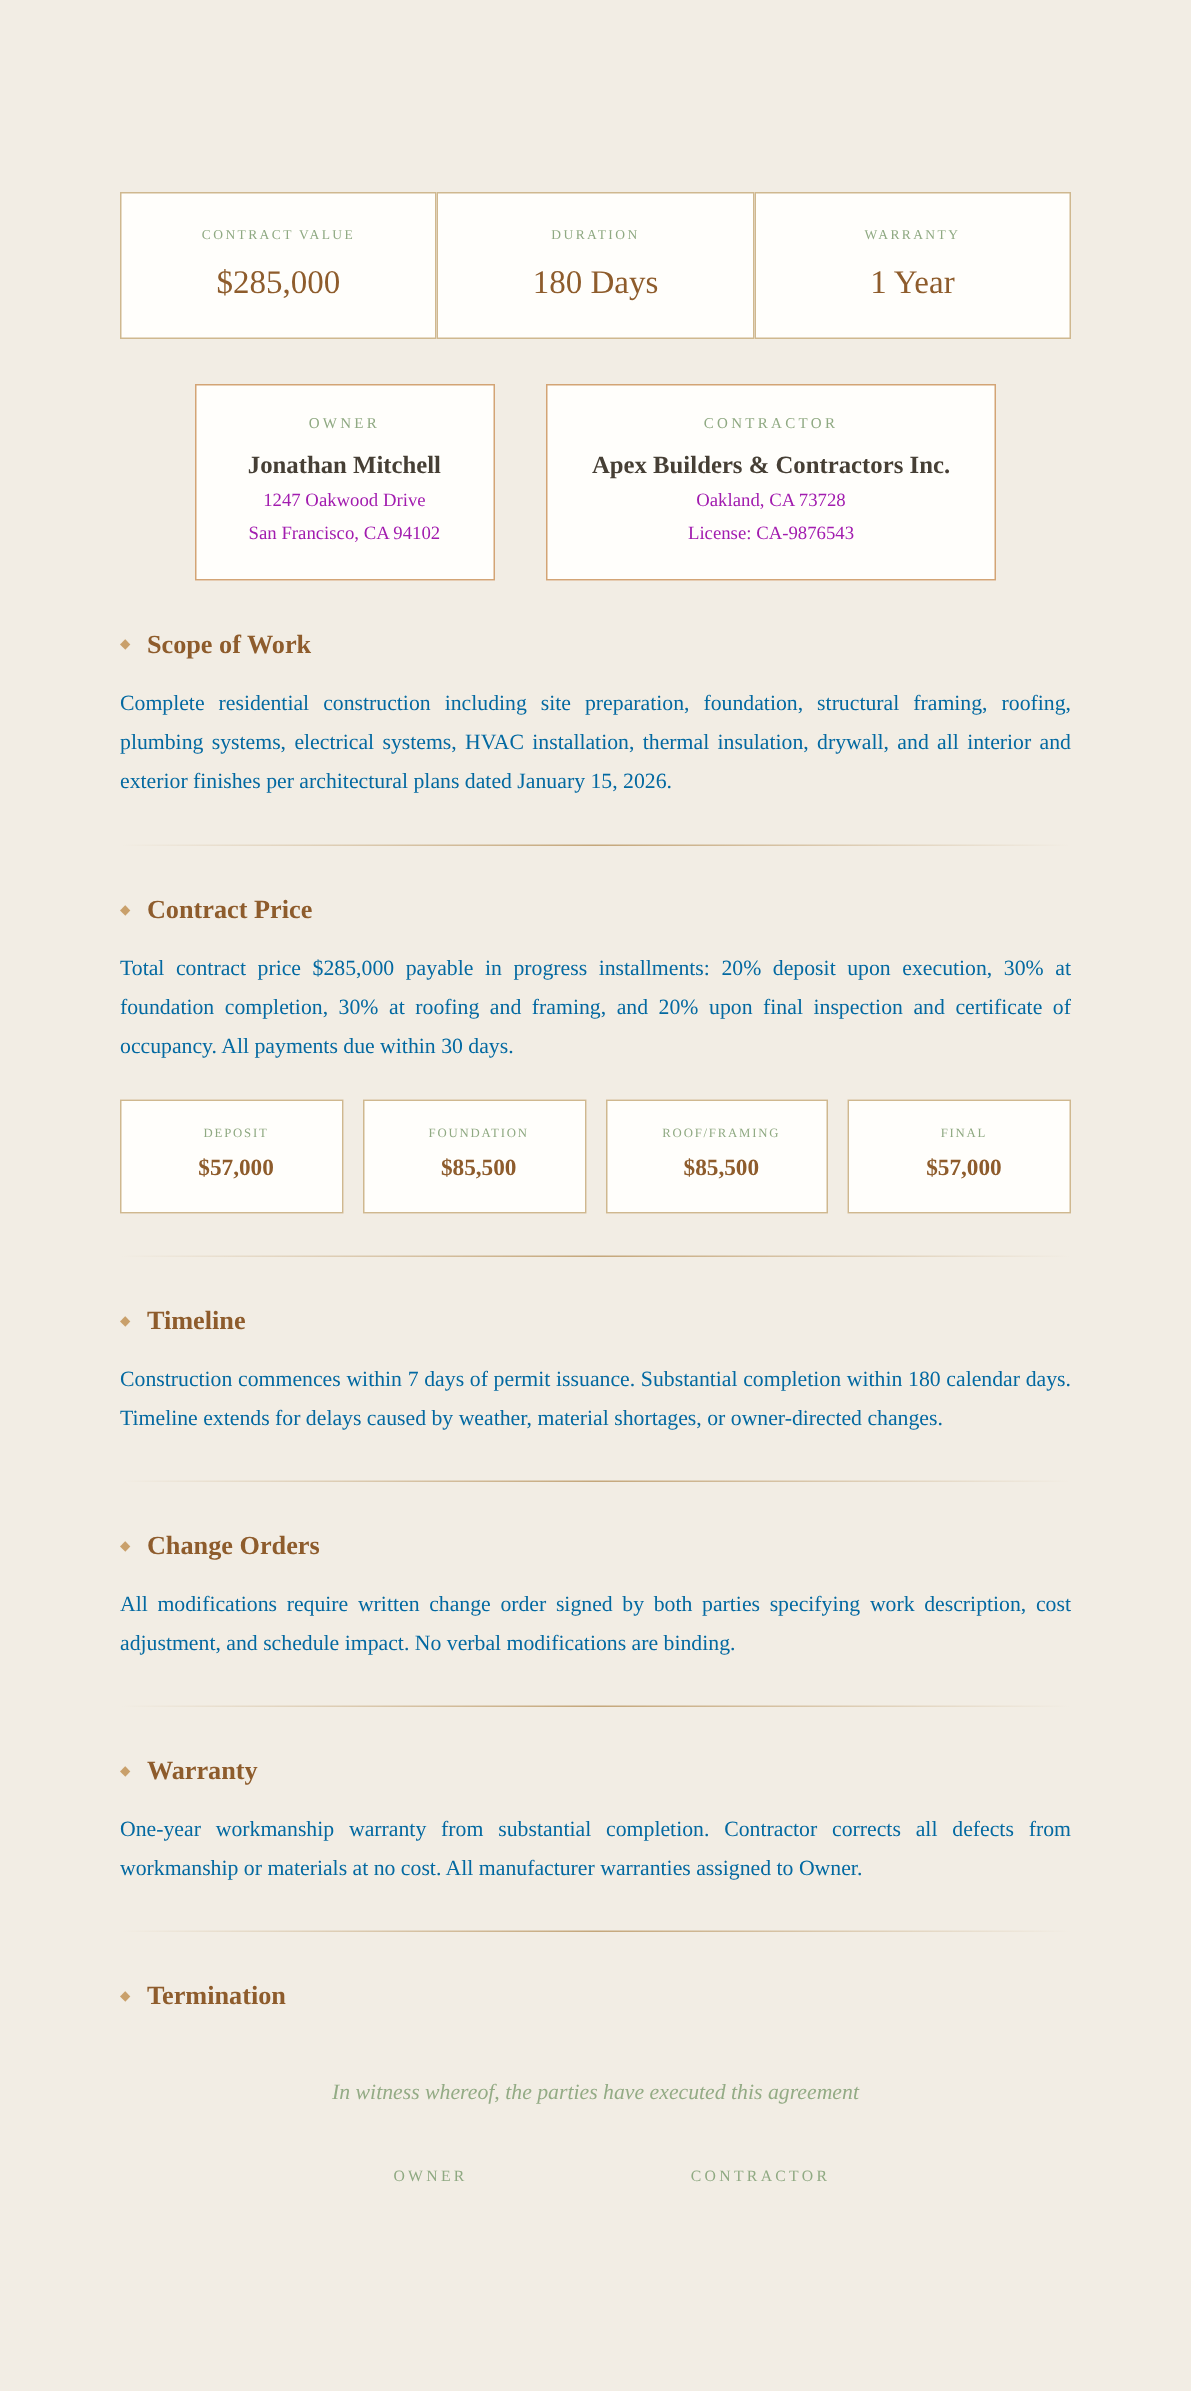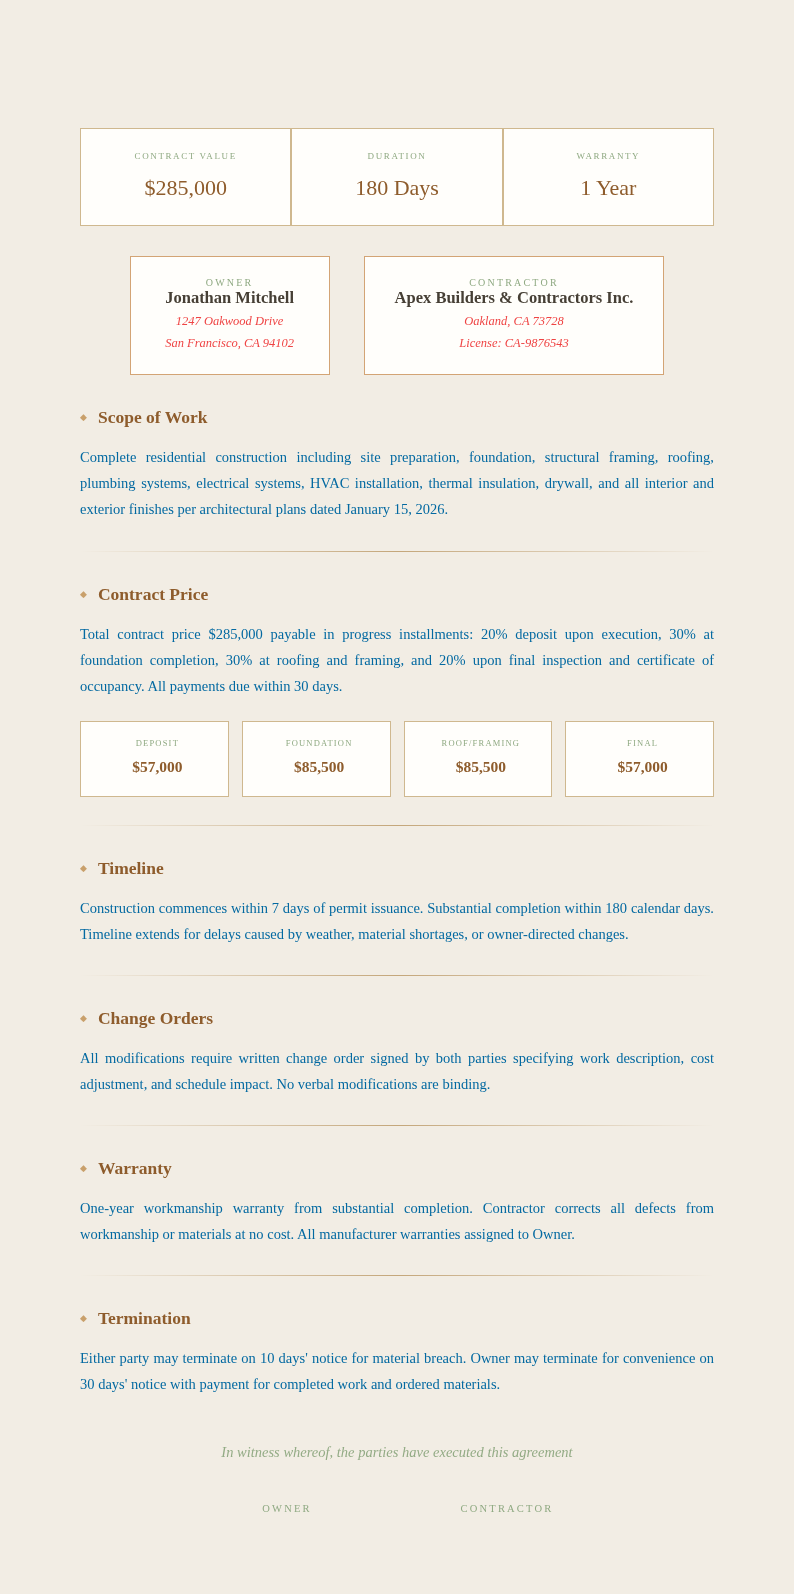--- a/index.html
+++ b/index.html
@@ -54,22 +54,22 @@
   
   .parties-row { display: flex; justify-content: center; gap: 34px; margin-top: 30px; }
   .party-card {
     background: #fffefb;
     border: 1px solid #d3a475;
     text-align: center;
     padding: 20px 30px 22px 30px;
     min-width: 200px;
   }
   .party-role { font-size: 10px; letter-spacing: 2.2px; color: #8fa982; }
-  .party-name { font-size: 16.5px; font-weight: 700; color: #463f35; }
-  .party-line { margin-top: 4px; font-size: 12.5px; color: #ef4444; line-height: 1.45; font-style: italic; }
+  .party-name { margin-top: 12px; font-size: 16.5px; font-weight: 700; color: #463f35; }
+  .party-line { margin-top: 4px; font-size: 12.5px; color: #a21caf; line-height: 1.45; }
   .party-line:first-of-type { margin-top: 10px; }
   
   .section { margin-top: 32px; }
   .section-heading {
     display: flex;
     align-items: center;
     gap: 11px;
     margin-bottom: 11px;
   }
   .diamond-icon { font-size: 9px; color: #c9a06b; line-height: 1; }
@@ -212,21 +212,20 @@
     <p class="section-body">One-year workmanship warranty from substantial completion. Contractor corrects all defects from workmanship or materials at no cost. All manufacturer warranties assigned to Owner.</p>
   </section>
 
   <div class="divider"></div>
 
   <section class="section">
     <div class="section-heading">
       <span class="diamond-icon">◆</span>
       <span class="heading-text">Termination</span>
     </div>
-    <p class="section-body">Either party may terminate on 10 days' notice for material breach. Owner may terminate for convenience on 30 days' notice with payment for completed work and ordered materials.</p>
   </section>
 
   <div class="witness-line">In witness whereof, the parties have executed this agreement</div>
 
   <div class="sig-row">
     <div class="sig-block">
       <div class="sig-role">OWNER</div>
 
     </div>
     <div class="sig-block">

